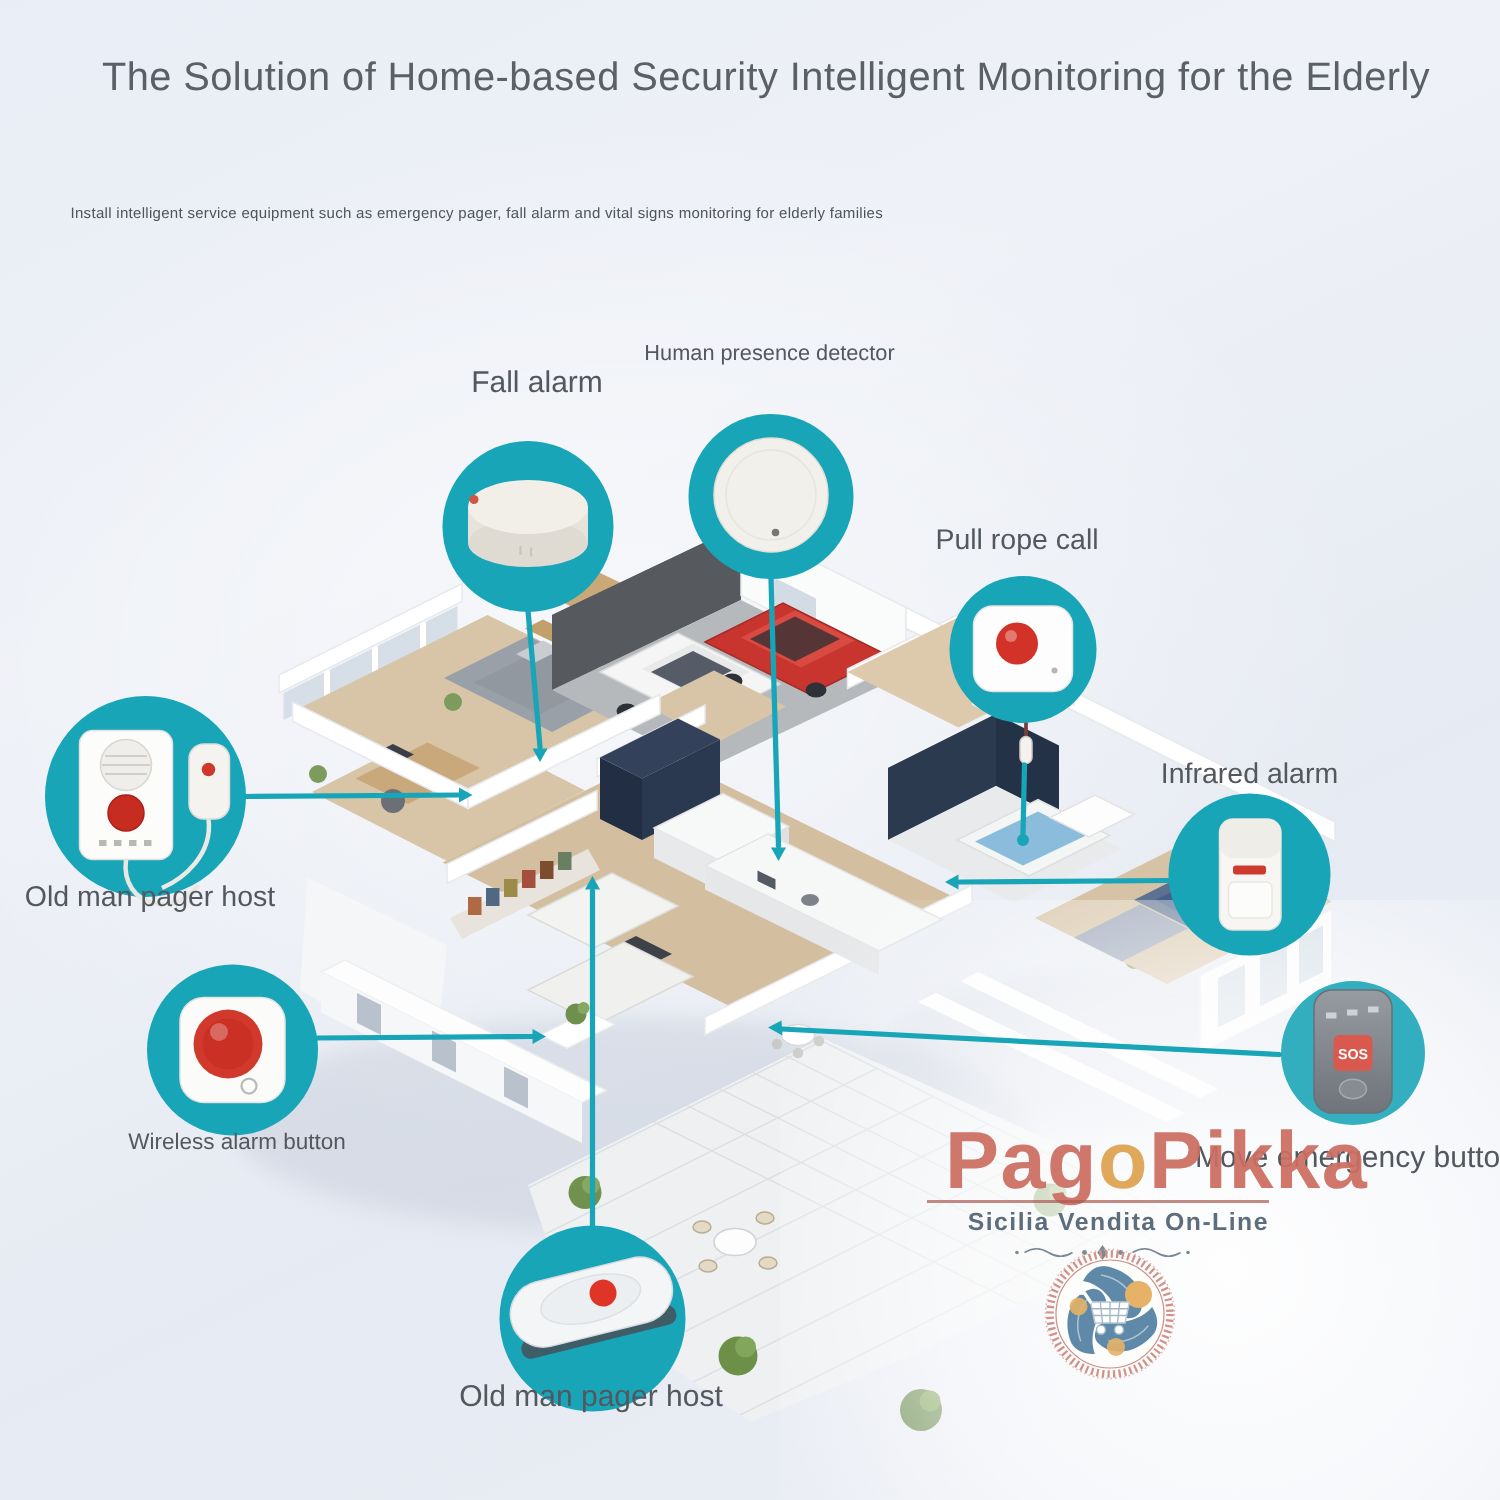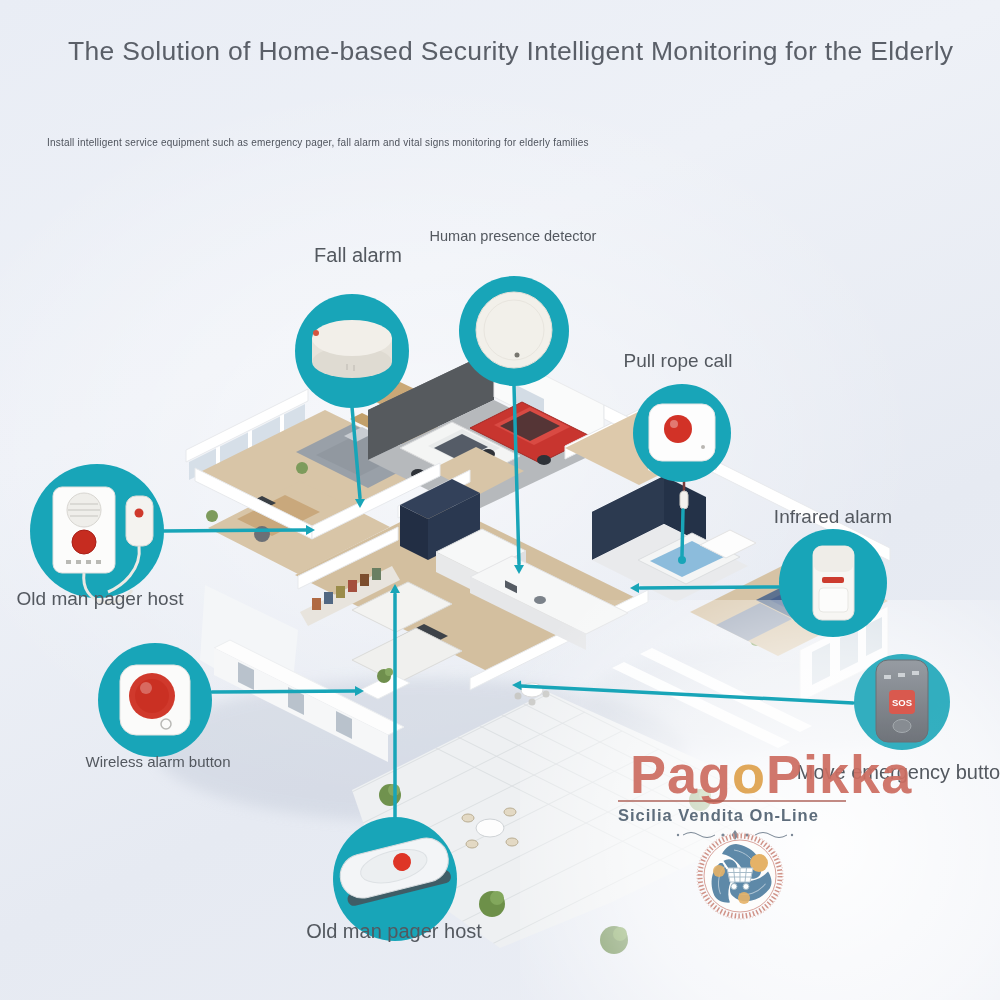--- a/index.html
+++ b/index.html
@@ -33,21 +33,21 @@
   .lbl-pager-bottom{left:394px;top:920px;font-size:20px;}
   .watermark{position:absolute;left:0;top:0;z-index:3;}
   .brand{
     position:absolute;left:630px;top:747px;font-size:54px;font-weight:bold;
     letter-spacing:1px;opacity:.93;white-space:nowrap;line-height:1;
   }
   .brand .salmon{color:#cd6e62;}
   .brand .gold{color:#dfa24e;}
   .wm-divider{position:absolute;left:618px;top:800px;width:228px;height:2px;background:#aa5a50;opacity:.7;}
   .tagline{
-    position:absolute;left:618px;top:806px;width:228px;text-align:left;
+    position:absolute;left:618px;top:806px;width:228px;text-align:right;
     font-size:16.5px;font-weight:bold;color:#5e6d7c;letter-spacing:1px;white-space:nowrap;
   }
   .ornament{position:absolute;left:675px;top:828px;}
   .logo{position:absolute;left:694px;top:830px;}
 </style>
 </head>
 <body>
 
 <div class="stage">
 

